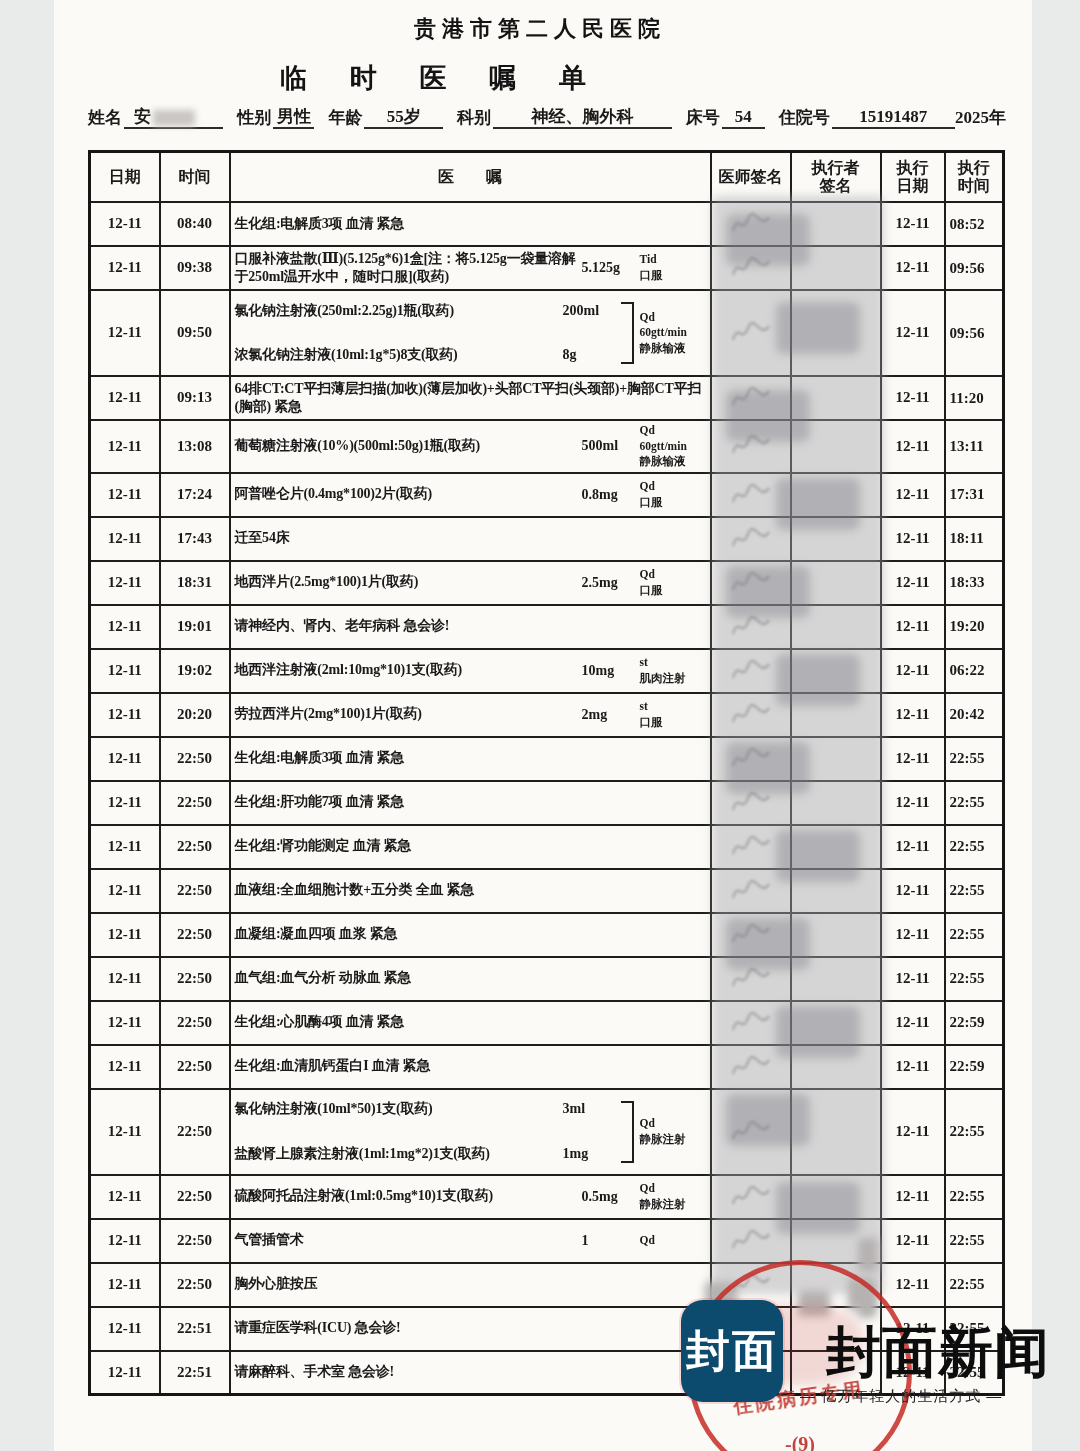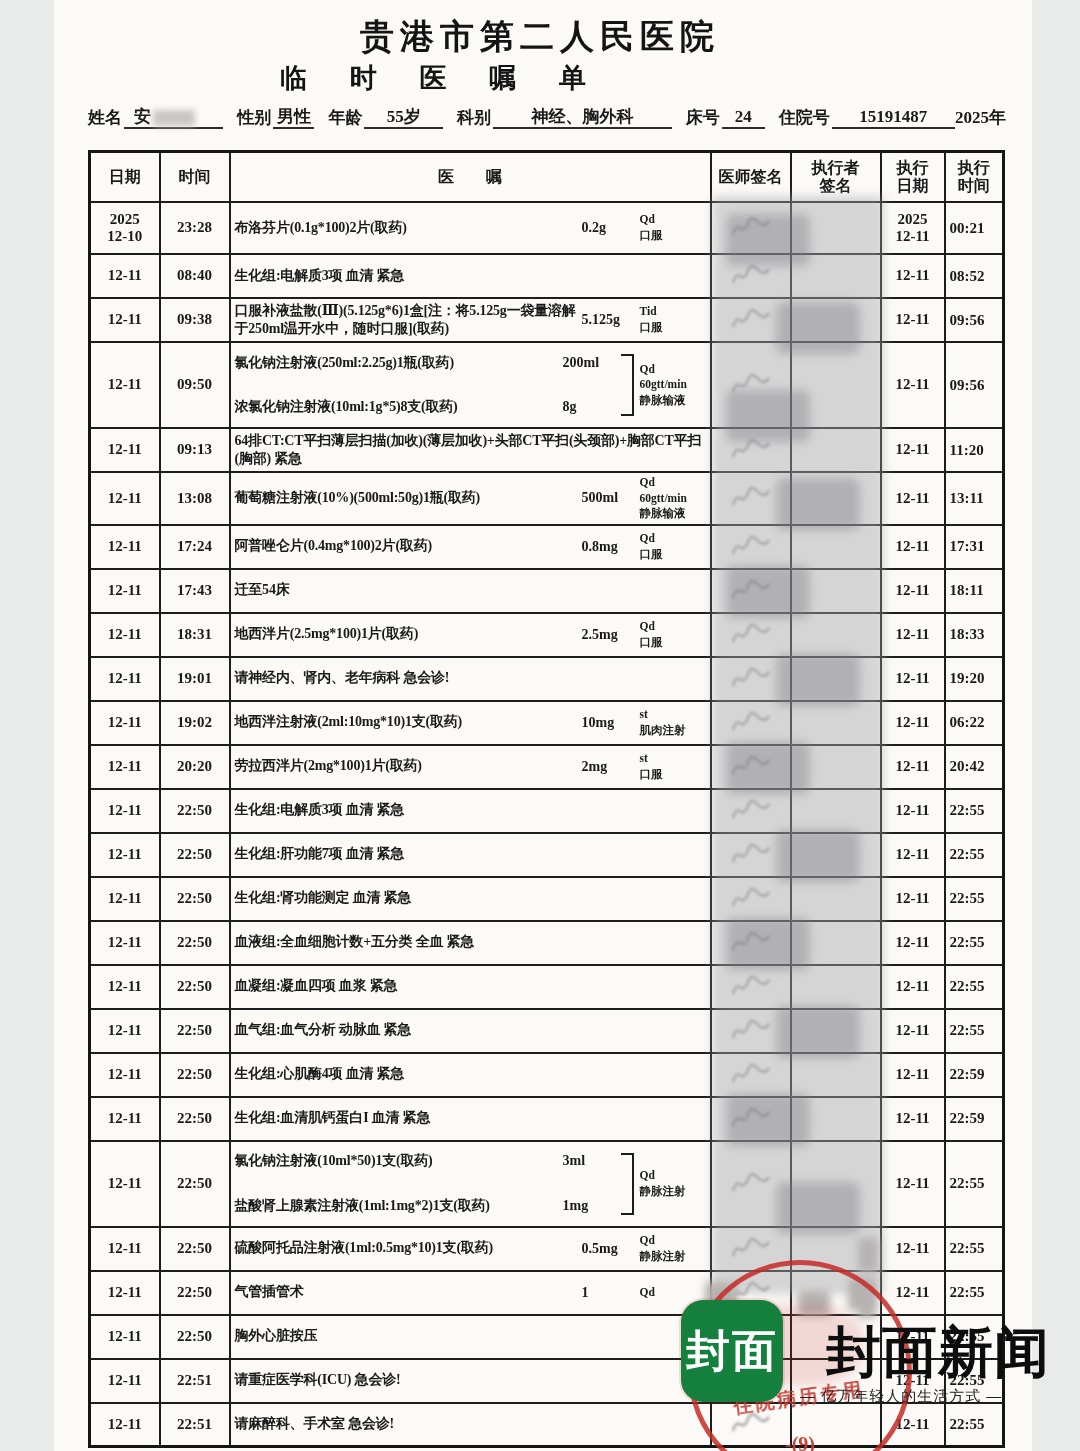--- a/index.html
+++ b/index.html
@@ -5,21 +5,21 @@
   html,body{margin:0;padding:0;}
   body{
     width:1080px;height:1451px;position:relative;overflow:hidden;
     background:#e9ebea;
     font-family:"Liberation Serif","DejaVu Serif",serif;
     color:#1a1a1a;
   }
   .paper{position:absolute;left:54px;top:0;width:978px;height:1451px;background:#fbfaf7;}
   .page-title{
     position:absolute;left:0;top:14px;width:1080px;text-align:center;
-    font-size:34px;font-weight:800;letter-spacing:6px;color:#141414;
+    font-size:22px;font-weight:800;letter-spacing:6px;color:#141414;
   }
   .form-title{
     position:absolute;left:0;top:60px;width:884px;text-align:center;
     font-size:27px;font-weight:800;letter-spacing:18px;color:#141414;
   }
   
   .patient-row{
     position:absolute;left:88px;top:106px;width:918px;
     display:flex;align-items:flex-end;
     font-size:17px;font-weight:700;white-space:nowrap;
@@ -91,21 +91,21 @@
     transform:rotate(-8deg);opacity:.9;filter:blur(0.6px);
   }
   .stamp-num{
     position:absolute;left:0;top:168px;width:214px;text-align:center;
     font-size:20px;font-weight:800;opacity:.95;
   }
   .stamp-smudge{position:absolute;left:40px;top:40px;width:130px;height:80px;background:rgba(198,60,55,0.18);filter:blur(6px);border-radius:40%;}
   
   .wm-icon{
     position:absolute;left:681px;top:1300px;width:102px;height:102px;
-    background:#15803d;border-radius:22px;z-index:6;
+    background:#0c4a6e;border-radius:22px;z-index:6;
     display:flex;align-items:center;justify-content:center;
     color:#ffffff;font-size:44px;font-weight:900;letter-spacing:2px;
     font-family:"Liberation Sans","DejaVu Sans",sans-serif;
     box-shadow:0 0 0 2px rgba(222,32,26,0.15);
   }
   .wm-brand{
     position:absolute;left:798px;top:1316px;z-index:6;
     font-size:55px;font-weight:900;color:#0d0d0d;letter-spacing:1px;
     font-family:"Liberation Sans","DejaVu Sans",sans-serif;
     margin-left:28px;
@@ -127,21 +127,21 @@
 <div class="patient-row">
   <span class="lbl">姓名</span>
   <span class="u u-name"><span>安</span><i class="name-blur"></i></span>
   <span class="lbl sp">性别</span>
   <span class="u u-gender">男性</span>
   <span class="lbl sp">年龄</span>
   <span class="u u-age">55岁</span>
   <span class="lbl sp">科别</span>
   <span class="u u-dept">神经、胸外科</span>
   <span class="lbl sp">床号</span>
-  <span class="u u-bed">24</span>
+  <span class="u u-bed">54</span>
   <span class="lbl sp">住院号</span>
   <span class="u u-adm">15191487</span>
   <span class="year">2025年</span>
 </div>
 
 <table class="orders">
   <colgroup>
     <col style="width:70px">
       <col style="width:70px">
       <col style="width:481px">
@@ -158,34 +158,20 @@
       <th>医师签名</th>
       <th>执行者
 签名</th>
       <th>执行
 日期</th>
       <th>执行
 时间</th>
     </tr>
   </thead>
   <tbody>
-      <tr class="first">
-        <td class="cell c-date">2025
-12-10</td>
-        <td class="cell c-time">23:28</td>
-        <td class="cell c-order"><div class="order-wrap"><div class="o-lines"><div class="o-line"><span class="o-text">布洛芬片(0.1g*100)2片(取药)</span><span class="o-dose">0.2g</span></div></div><div class="freq">Qd
-口服</div></div></td>
-        <td class="cell c-sign"><svg class="scribble" width="42" height="26" viewBox="0 0 42 26">
-            <path d="M3 20 C8 2,12 24,18 8 S30 20,39 6" fill="none" stroke="#4a4a52" stroke-width="2"></path>
-          </svg></td>
-        <td class="cell c-sign"></td>
-        <td class="cell c-edate">2025
-12-11</td>
-        <td class="cell c-etime">00:21</td>
-      </tr>
       <tr>
         <td class="cell c-date">12-11</td>
         <td class="cell c-time">08:40</td>
         <td class="cell c-order"><div class="order-wrap"><div class="o-lines"><div class="o-line"><span class="o-text">生化组:电解质3项 血清 紧急</span></div></div></div></td>
         <td class="cell c-sign"><svg class="scribble" width="42" height="26" viewBox="0 0 42 26">
             <path d="M3 20 C8 2,12 24,18 8 S30 20,39 6" fill="none" stroke="#4a4a52" stroke-width="2"></path>
           </svg></td>
         <td class="cell c-sign"></td>
         <td class="cell c-edate">12-11</td>
         <td class="cell c-etime">08:52</td>

